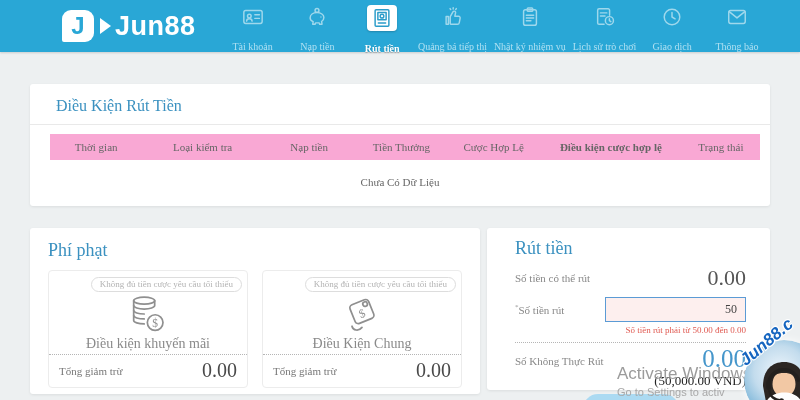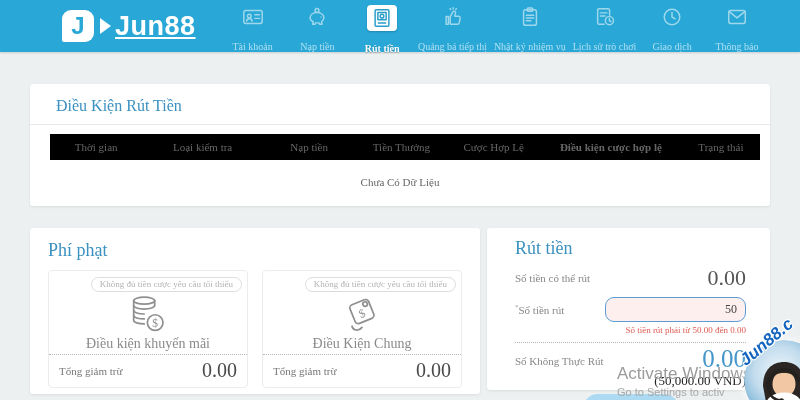--- a/index.html
+++ b/index.html
@@ -22,21 +22,21 @@
     color:#29a7d6; font-family:"Liberation Sans",sans-serif;
     font-weight:bold; font-size:24px; line-height:1;
   }
   .logo-play {
     width:0; height:0; border-left:11px solid #fff;
     border-top:8px solid transparent; border-bottom:8px solid transparent;
     margin-left:2px;
   }
   .logo-text {
     color:#fff; font-family:"Liberation Sans",sans-serif;
-    font-weight:bold; font-size:27px; letter-spacing:0.5px;text-decoration:underline;
+    font-weight:bold; font-size:27px; letter-spacing:0.5px;
   }
   .nav { display:flex; margin-left:28px; flex:1; justify-content:space-between; padding-right:34px; }
   .nav-item {
     display:flex; flex-direction:column; align-items:center; gap:12px;
     color:#aee0f2; cursor:pointer; min-width:58px; padding-top:6px;
   }
   .nav-item .nav-ic { width:24px; height:24px; display:flex; align-items:center; justify-content:center; color:#9fd8ec; }
   .nav-item .nav-ic svg { width:22px; height:22px; }
   .nav-label { font-size:10px; white-space:nowrap; }
   .nav-item.active { color:#ffffff; }
@@ -47,21 +47,21 @@
   }
   
   .card { position:absolute; background:#fff; border-radius:3px; box-shadow:0 1px 3px rgba(0,0,0,.08); }
   .card-top { left:30px; top:84px; width:740px; height:122px; }
   .card-left { left:30px; top:228px; width:450px; height:166px; }
   .card-right { left:487px; top:228px; width:283px; height:162px; }
   h2.sec-title { font-weight:normal; color:#3b91c0; font-size:18px; }
   
   .card-top .sec-title { padding:13px 26px 9px; border-bottom:1px solid #e9e9e9; font-size:16px; }
   .thead {
-    margin:9px 10px 16px 20px; height:26px; background:#000000;
+    margin:9px 10px 16px 20px; height:26px; background:#f9a8d4;
     display:flex; align-items:center; font-size:11px; color:#666;
   }
   .th { text-align:center; }
   .th:nth-child(1){width:13%;} .th:nth-child(2){width:17%;} .th:nth-child(3){width:13%;}
   .th:nth-child(4){width:13%;} .th:nth-child(5){width:13%;} .th:nth-child(6){width:20%;font-weight:bold;}
   .th:nth-child(7){width:11%;}
   .empty { text-align:center; margin-top:15px; font-size:11px; color:#666; }
   
   .card-left { padding:10px 18px; }
   .card-left .sec-title { margin:2px 0 9px; }
@@ -87,21 +87,21 @@
   .ptotal .tvalue { font-size:20px; color:#4a4a4a; }
   
   .card-right { padding:8px 24px 0 28px; }
   .card-right .sec-title { margin:2px 0 6px; }
   .wrow { display:flex; justify-content:space-between; align-items:center; }
   .wlabel { font-size:11px; color:#888; }
   .wlabel sup { font-size:7px; color:#999; }
   .big-val { font-size:22px; color:#555; }
   .amount-input {
     width:141px; height:25px; text-align:right; padding-right:8px;
-    background:#fdefee; border:1px solid #5b9bd5; border-radius:9px;
+    background:#fdefee; border:1px solid #5b9bd5; border-radius:0;
     font-size:12px; color:#444; font-family:"Liberation Serif",serif; outline:none;
   }
   .hint { text-align:right; color:#e05a52; font-size:9px; margin-top:3px; }
   .dotline { border-top:1px dotted #b5b5b5; margin-top:7px; }
   .actual-row { display:flex; justify-content:space-between; margin-top:2px; }
   .actual-row .wlabel { margin-top:10px; }
   .actual-right { text-align:right; }
   .actual-val { font-size:25px; color:#4596cb; line-height:1.1; }
   .actual-vnd { font-size:13px; font-weight:normal; color:#222; }
   .withdraw-btn {

